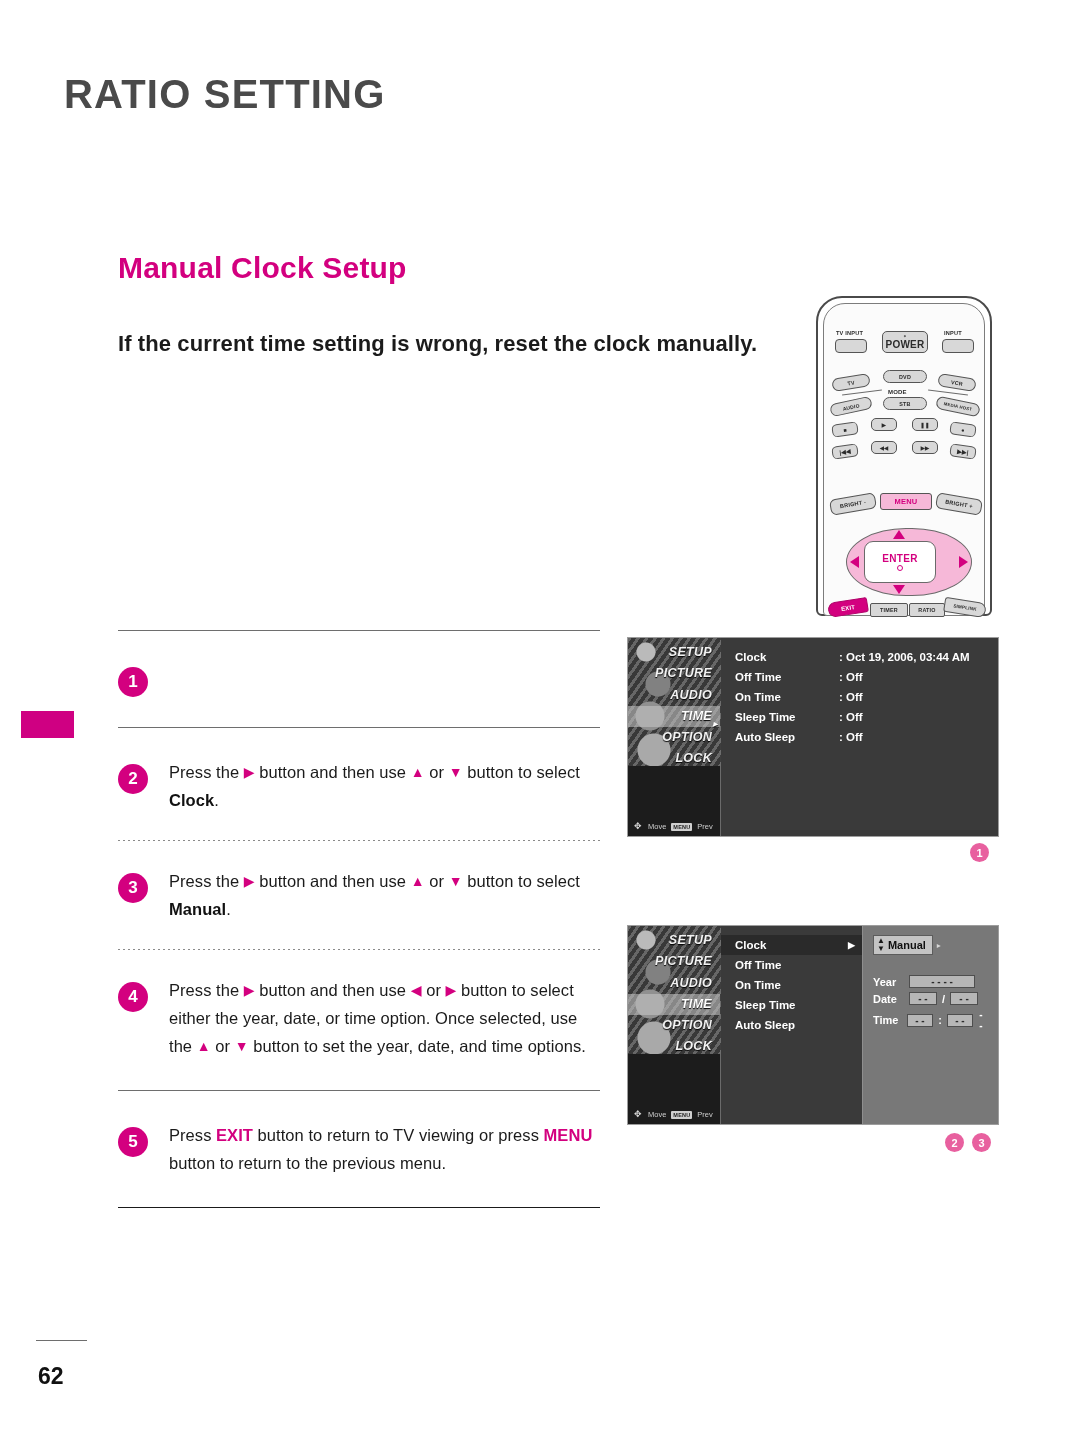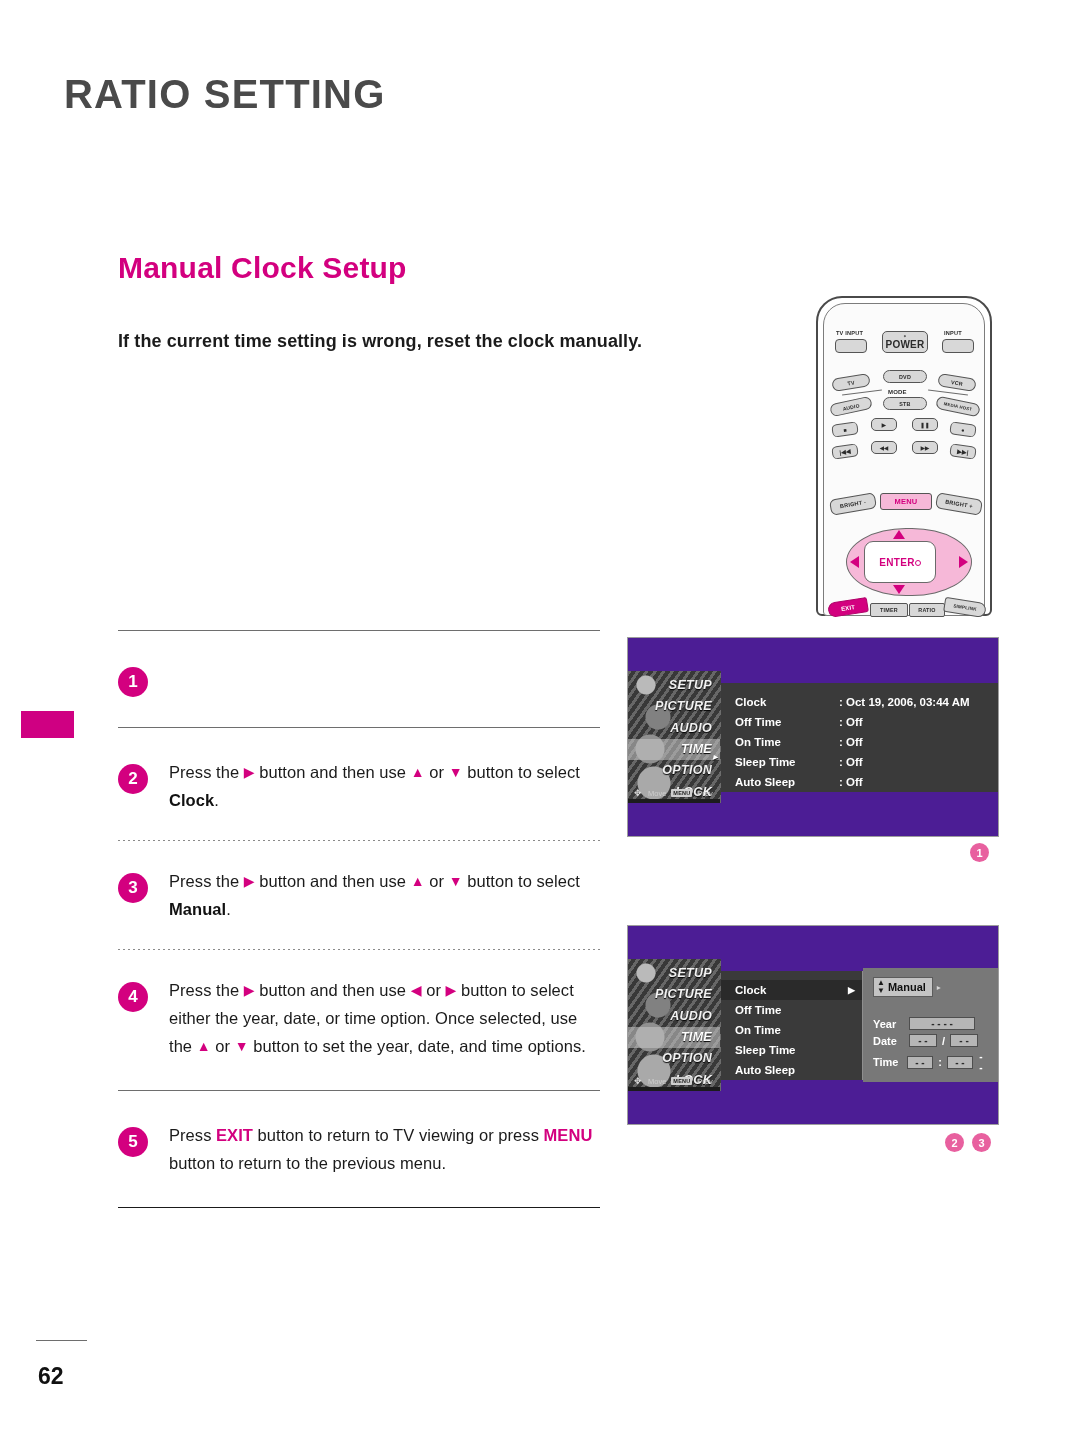--- a/index.html
+++ b/index.html
@@ -25,21 +25,21 @@
   }
 
   
   .section-title {
     position: absolute; left: 118px; top: 251px;
     font-size: 30px; font-weight: bold; color: #d3007f;
     letter-spacing: 0.2px;
   }
   .intro-text {
     position: absolute; left: 118px; top: 331px;
-    font-size: 18px; font-weight: bold; color: #1b1b1b;
+    font-size: 22px; font-weight: bold; color: #1b1b1b;
     letter-spacing: 0.1px;
   }
 
   
   .steps { position: absolute; left: 118px; top: 630px; width: 482px; }
   .rule-solid { border-top: 1.6px solid #6e6e6e; width: 482px; }
   .rule-solid.dark { border-top: 1.8px solid #1a1a1a; }
   .rule-dotted {
     width: 482px; height: 1px;
     background-image: linear-gradient(to right, #8a8a8a 0 2px, transparent 2px 5px);
@@ -91,38 +91,37 @@
   .pinkdark { background: #d3007f !important; color: #fff !important; border-color:#b00069 !important;}
 
   .navpad {
     position: absolute; left: 22px; top: 224px; width: 126px; height: 68px;
     background: #f6b8d8; border: 1.3px solid #6a6a6a;
     border-radius: 60px / 34px;
   }
   .navcenter {
     position: absolute; left: 40px; top: 237px; width: 72px; height: 42px;
     background: #ffffff; border: 1.3px solid #6a6a6a; border-radius: 9px;
-    display:flex; align-items:center; justify-content:center; flex-direction:row;
+    display:flex; align-items:center; justify-content:center; flex-direction:column;
   }
   .enter-txt { font-size: 10px; font-weight: bold; color: #d3007f; letter-spacing:.3px; }
   .enter-dot { width:6px; height:6px; border-radius:50%; border:1.6px solid #d3007f; margin-top:1px; }
   .tri { position: absolute; width: 0; height: 0; }
   .tri-up { border-left: 6px solid transparent; border-right: 6px solid transparent; border-bottom: 9px solid #d3007f; left: 69px; top: 226px;}
   .tri-dn { border-left: 6px solid transparent; border-right: 6px solid transparent; border-top: 9px solid #d3007f; left: 69px; top: 281px;}
   .tri-lf { border-top: 6px solid transparent; border-bottom: 6px solid transparent; border-right: 9px solid #d3007f; left: 26px; top: 252px;}
   .tri-rt { border-top: 6px solid transparent; border-bottom: 6px solid transparent; border-left: 9px solid #d3007f; left: 135px; top: 252px;}
 
   
   .osd {
     position: absolute;
     border: 1px solid #9d9d9d;
-    background: #4c1d95;
+    background: #84cc16;
     display: flex;
     font-family: "Liberation Sans", sans-serif;
-    align-items: center;
   }
   .osd-side {
     width: 93px; flex: 0 0 93px; background: #1c1c1c;
     position: relative; border-right: 1px solid #6a6a6a;
   }
   .osd-side-bg {
     position: absolute; left:0; top:0; width: 93px; height: 128px;
     background:
       radial-gradient(circle at 18px 14px, #c8c8c8 0 9px, transparent 10px),
       radial-gradient(circle at 30px 46px, #8a8a8a 0 12px, transparent 13px),

